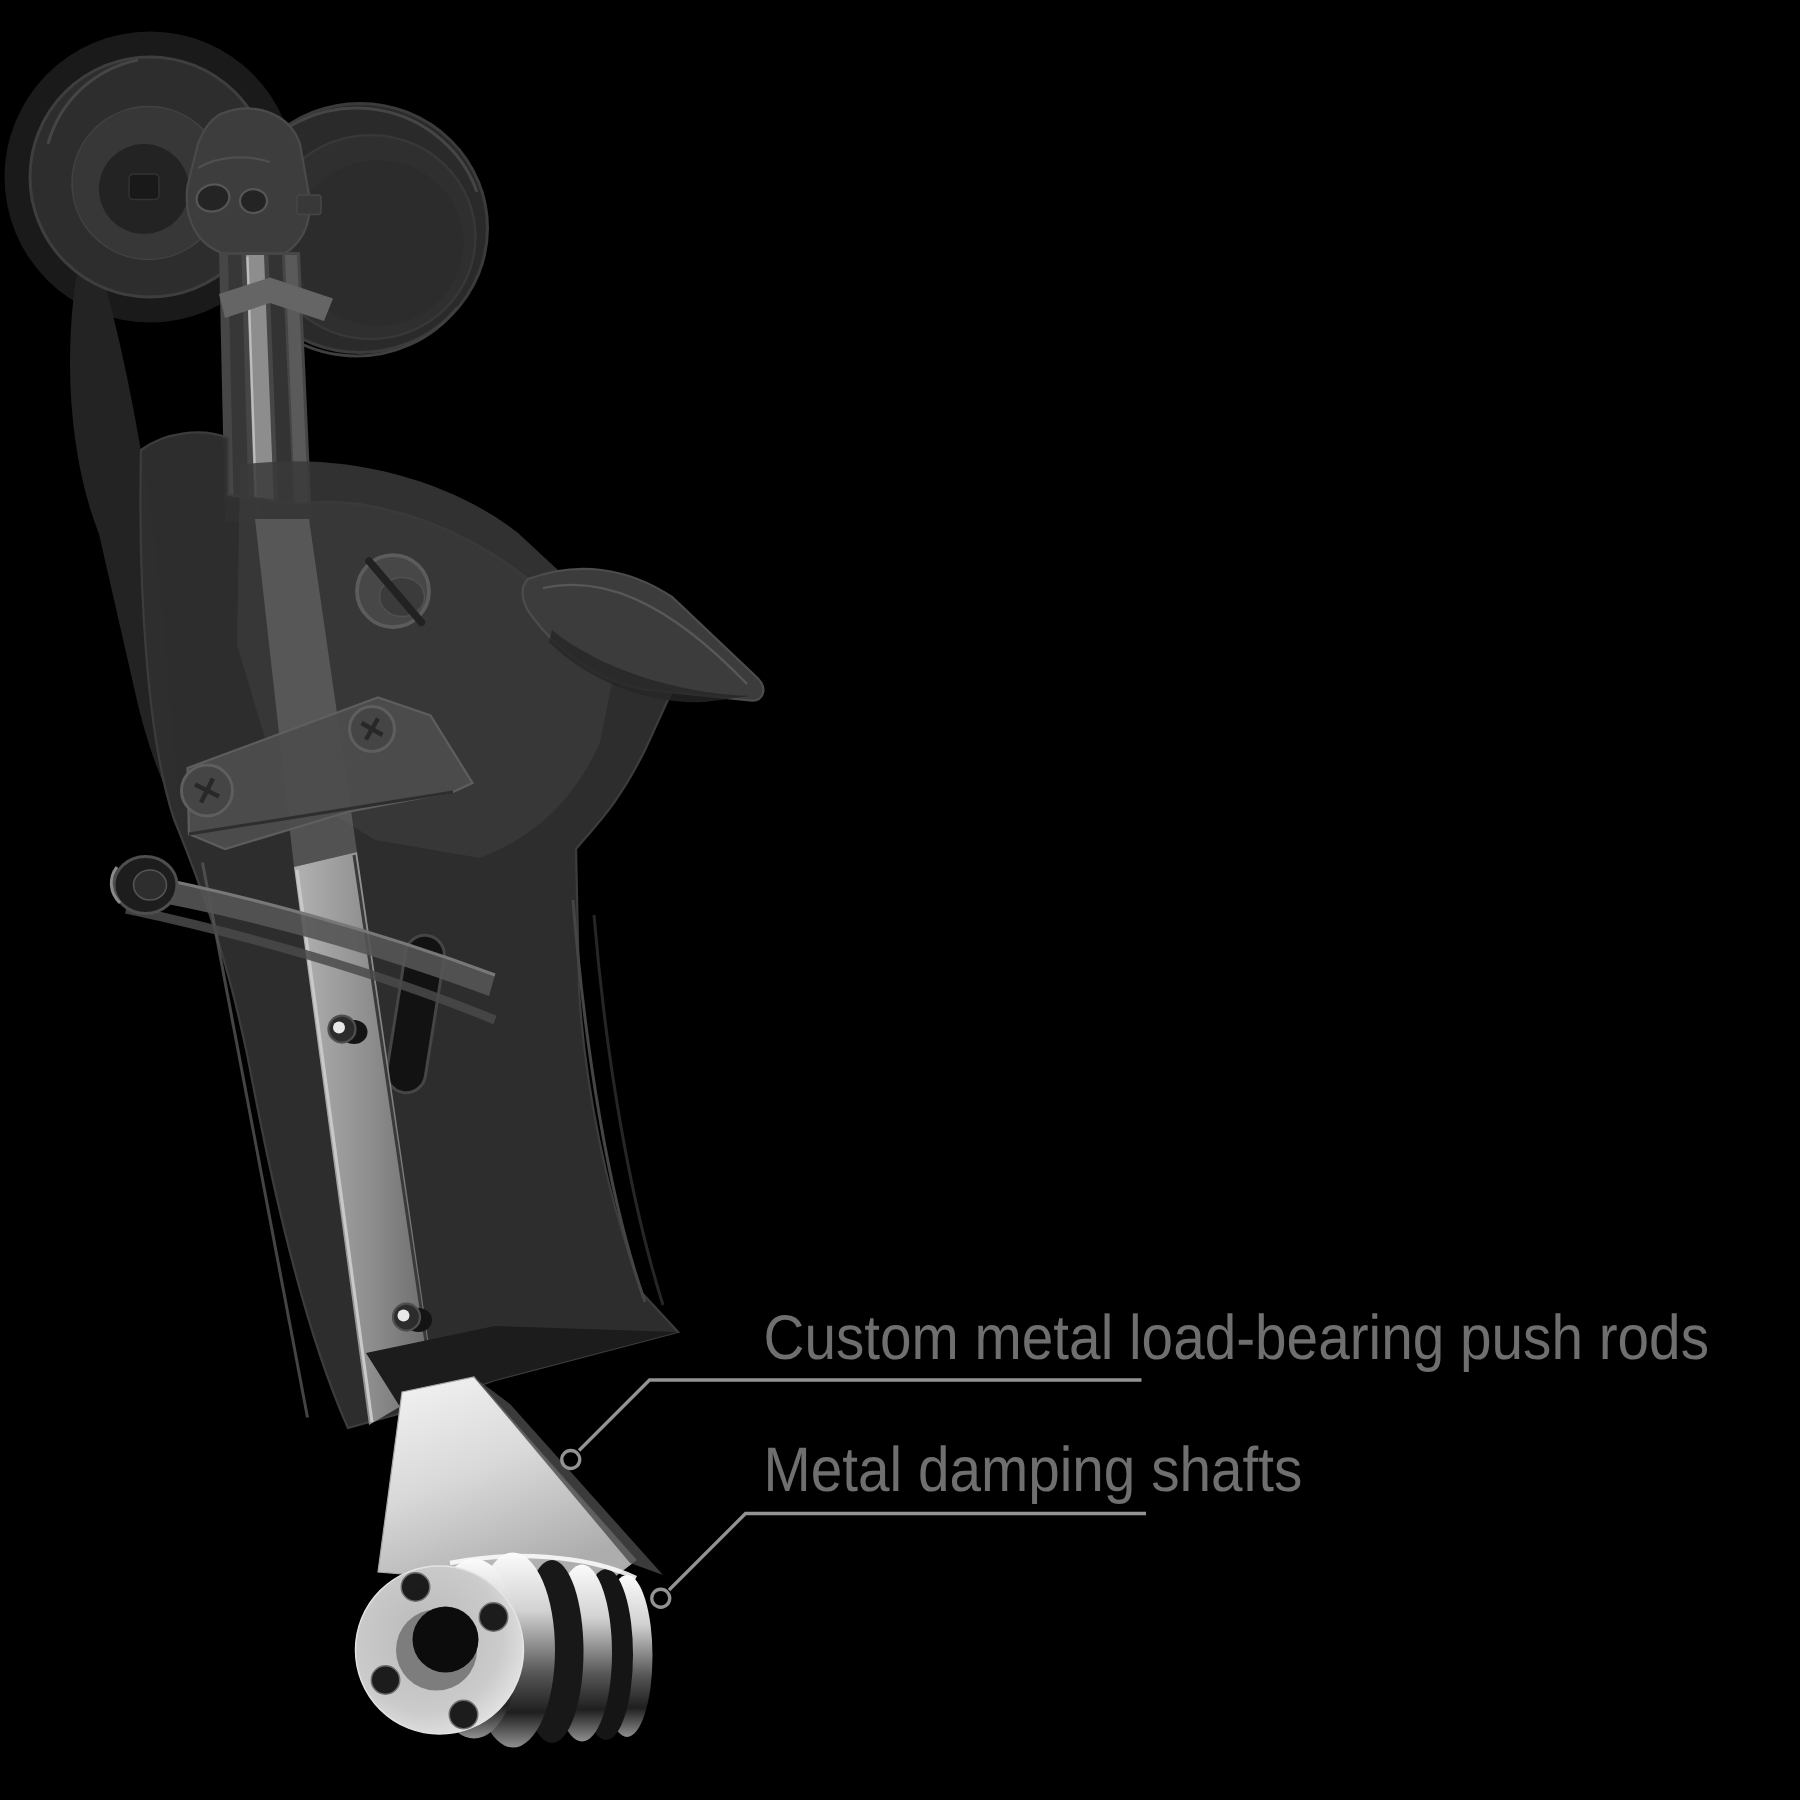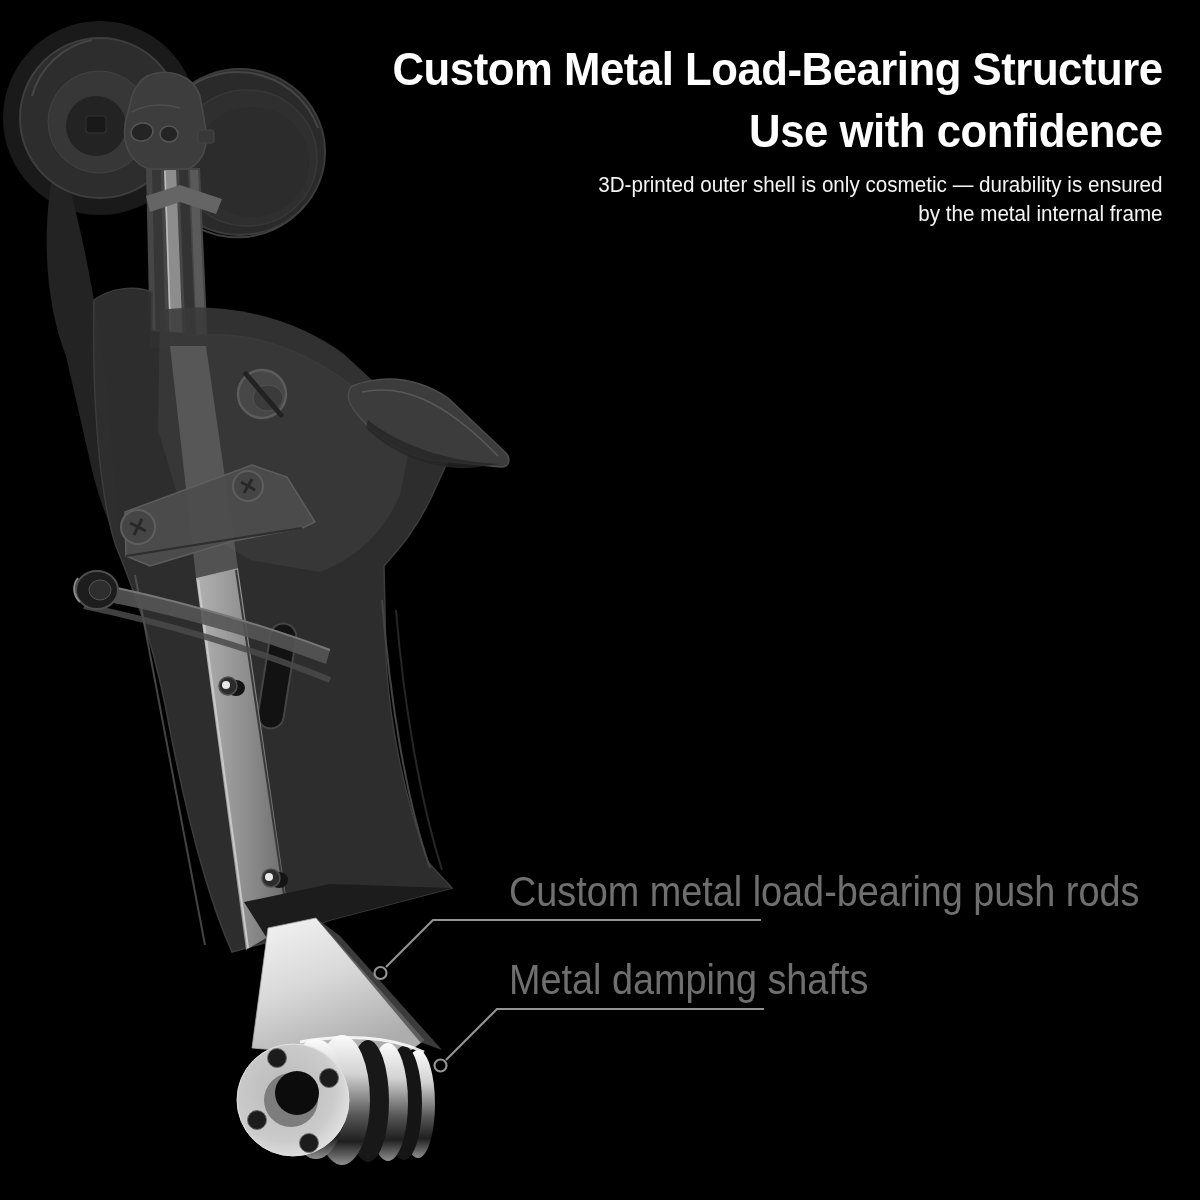--- a/index.html
+++ b/index.html
@@ -190,25 +190,17 @@
     </g>
 
     <g stroke="#939393" stroke-width="2.2" fill="none">
       <path d="M761,920 L433,920 L386,967"></path>
       <circle cx="380.5" cy="973" r="6" fill="#000000"></circle>
       <path d="M764,1009 L497,1009 L446,1060"></path>
       <circle cx="440.5" cy="1065.5" r="6" fill="#000000"></circle>
     </g>
   </svg>
 
-  <div class="title-block">
-    <div class="title-line">Custom Metal Load-Bearing Structure</div>
-    <div class="title-line">Use with confidence</div>
-    <div class="subtitle">
-      <div class="subtitle-line">3D-printed outer shell is only cosmetic — durability is ensured</div>
-      <div class="subtitle-line">by the metal internal frame</div>
-    </div>
-  </div>
 
   <div class="callout-label" id="callout-push-rods">Custom metal load-bearing push rods</div>
   <div class="callout-label" id="callout-damping-shafts">Metal damping shafts</div>
 
 </div>
 
 </body></html>

